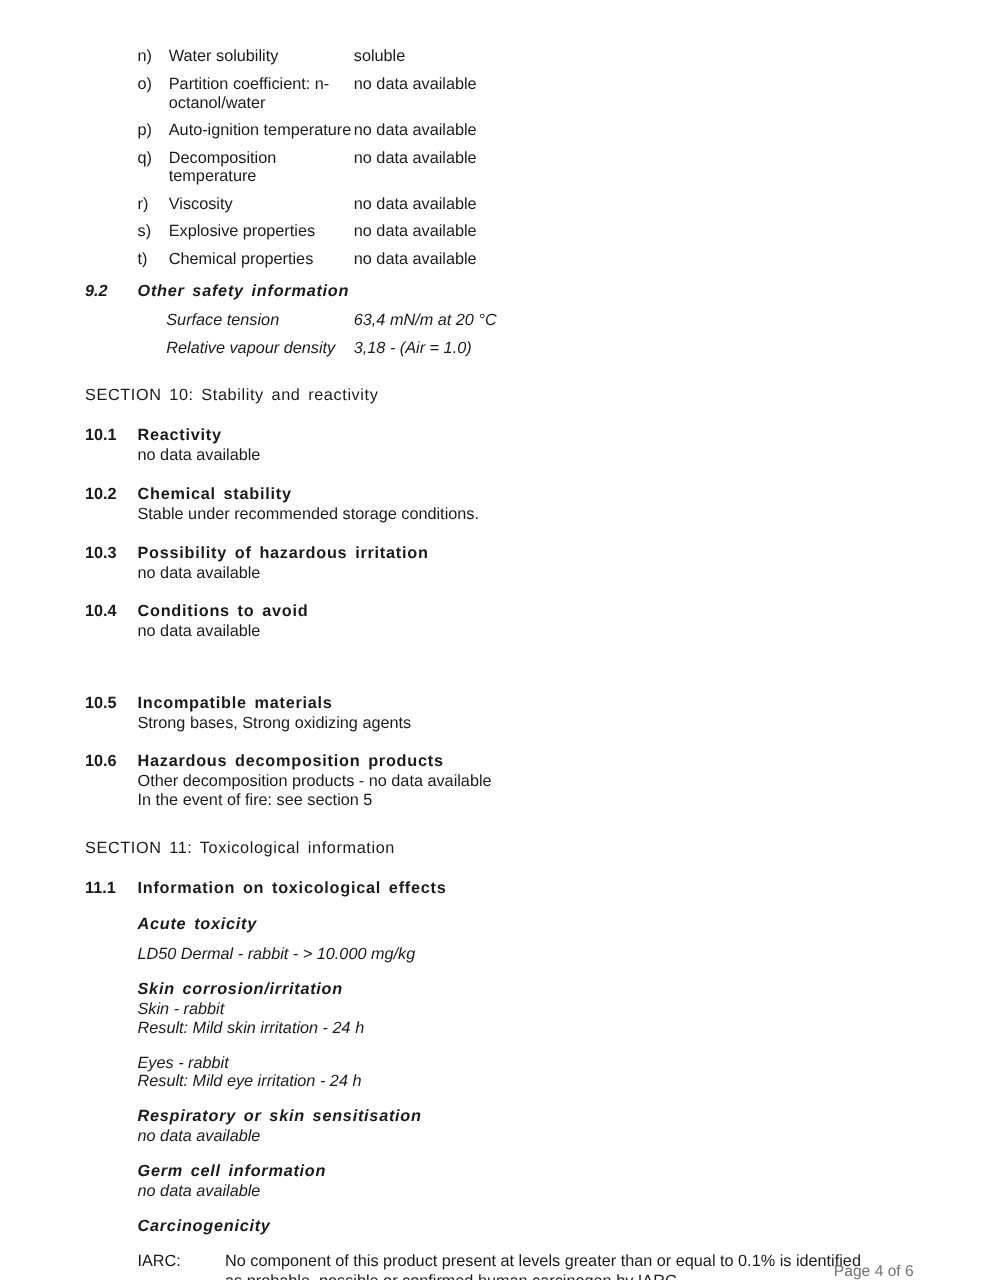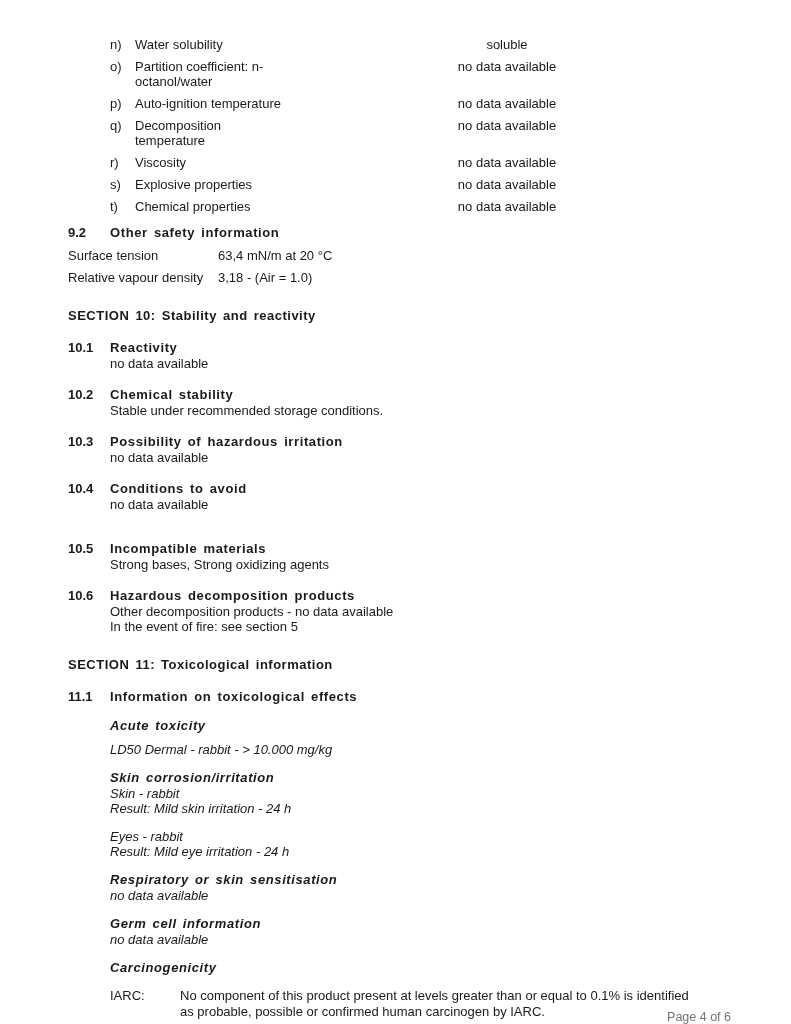--- a/index.html
+++ b/index.html
@@ -12,36 +12,36 @@
     font-size: 13px;
     color: #1a1a1a;
     overflow: hidden;
   }
   .content { padding: 37px 60px 0 68px; }
 
   
   .prop-row { display: flex; margin-left: 42px; margin-bottom: 7px; line-height: 15px; }
   .prop-letter { width: 25px; flex: none; }
   .prop-name { width: 148px; flex: none; }
-  .prop-value { flex: 1; padding-left: 0; text-align: center; }
+  .prop-value { flex: 1; padding-left: 0; }
 
   
   .numbered-heading { display: flex; line-height: 16px; font-weight: bold; letter-spacing: 0.6px; word-spacing: 2px; }
   .num-col { width: 42px; flex: none; letter-spacing: 0px; }
-  .sec92 { margin-top: 11px; }
-  .kv-row { display: flex; margin-top: 7px; line-height: 15px; align-items: flex-end; }
+  .sec92 { margin-top: 11px; font-style: italic; }
+  .kv-row { display: flex; margin-left: 65px; margin-top: 7px; line-height: 15px; align-items: flex-end; }
   .kv-label { width: 150px; flex: none; }
   .kv-value { flex: 1; }
 
   
-  .section-header { margin-top: 23px; font-weight: bold; letter-spacing: 0.5px; word-spacing: 2px; line-height: 16px; }
+  .section-header { margin-top: 23px; font-weight: normal; letter-spacing: 0.5px; word-spacing: 2px; line-height: 16px; }
 
   
   .num-item { margin-top: 16px; }
-  .num-item.extra-gap { margin-top: 29px; }
+  .num-item.extra-gap { margin-top: 42px; }
   .item-body { margin-left: 42px; line-height: 15px; }
 
   
   .tox-block { margin-left: 42px; margin-top: 13px; font-style: italic; }
   .tox-title { font-weight: bold; letter-spacing: 0.6px; word-spacing: 2px; line-height: 16px; }
   .tox-line { line-height: 15px; }
   .tox-para2 { margin-top: 8px; line-height: 15px; }
 
   
   .iarc-row { display: flex; margin-left: 42px; margin-top: 12px; line-height: 16px; }

